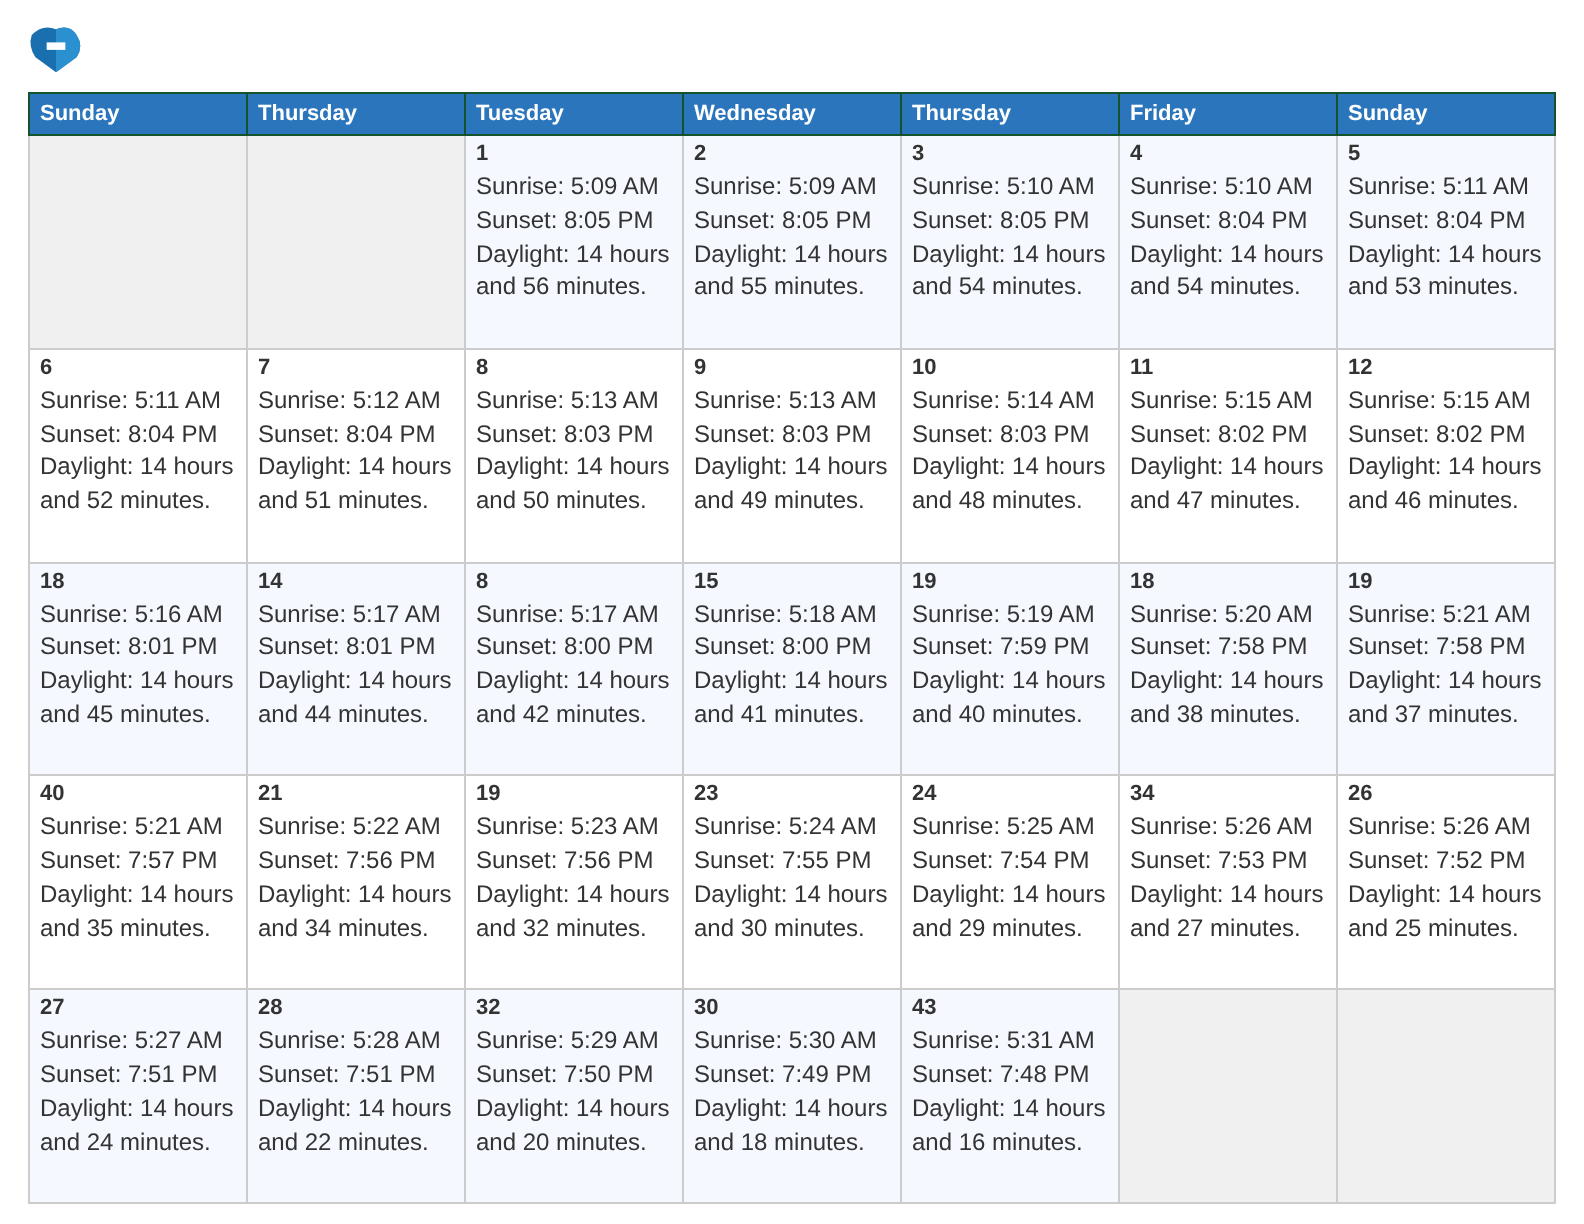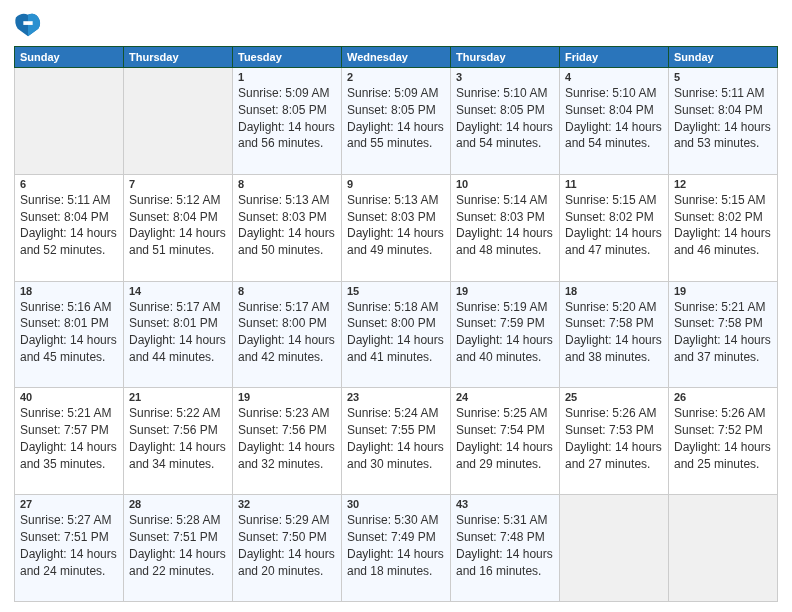--- a/index.html
+++ b/index.html
@@ -238,21 +238,21 @@
           </td>
           <td>
             <span class="day-number">23</span>
 <div class="day-info">Sunrise: 5:24 AM<br>Sunset: 7:55 PM<br>Daylight: 14 hours and 30 minutes.</div>
           </td>
           <td>
             <span class="day-number">24</span>
 <div class="day-info">Sunrise: 5:25 AM<br>Sunset: 7:54 PM<br>Daylight: 14 hours and 29 minutes.</div>
           </td>
           <td>
-            <span class="day-number">25</span>
+            <span class="day-number">34</span>
 <div class="day-info">Sunrise: 5:26 AM<br>Sunset: 7:53 PM<br>Daylight: 14 hours and 27 minutes.</div>
           </td>
           <td>
             <span class="day-number">26</span>
 <div class="day-info">Sunrise: 5:26 AM<br>Sunset: 7:52 PM<br>Daylight: 14 hours and 25 minutes.</div>
           </td>
         </tr>
         <tr>
           <td>
             <span class="day-number">27</span>

